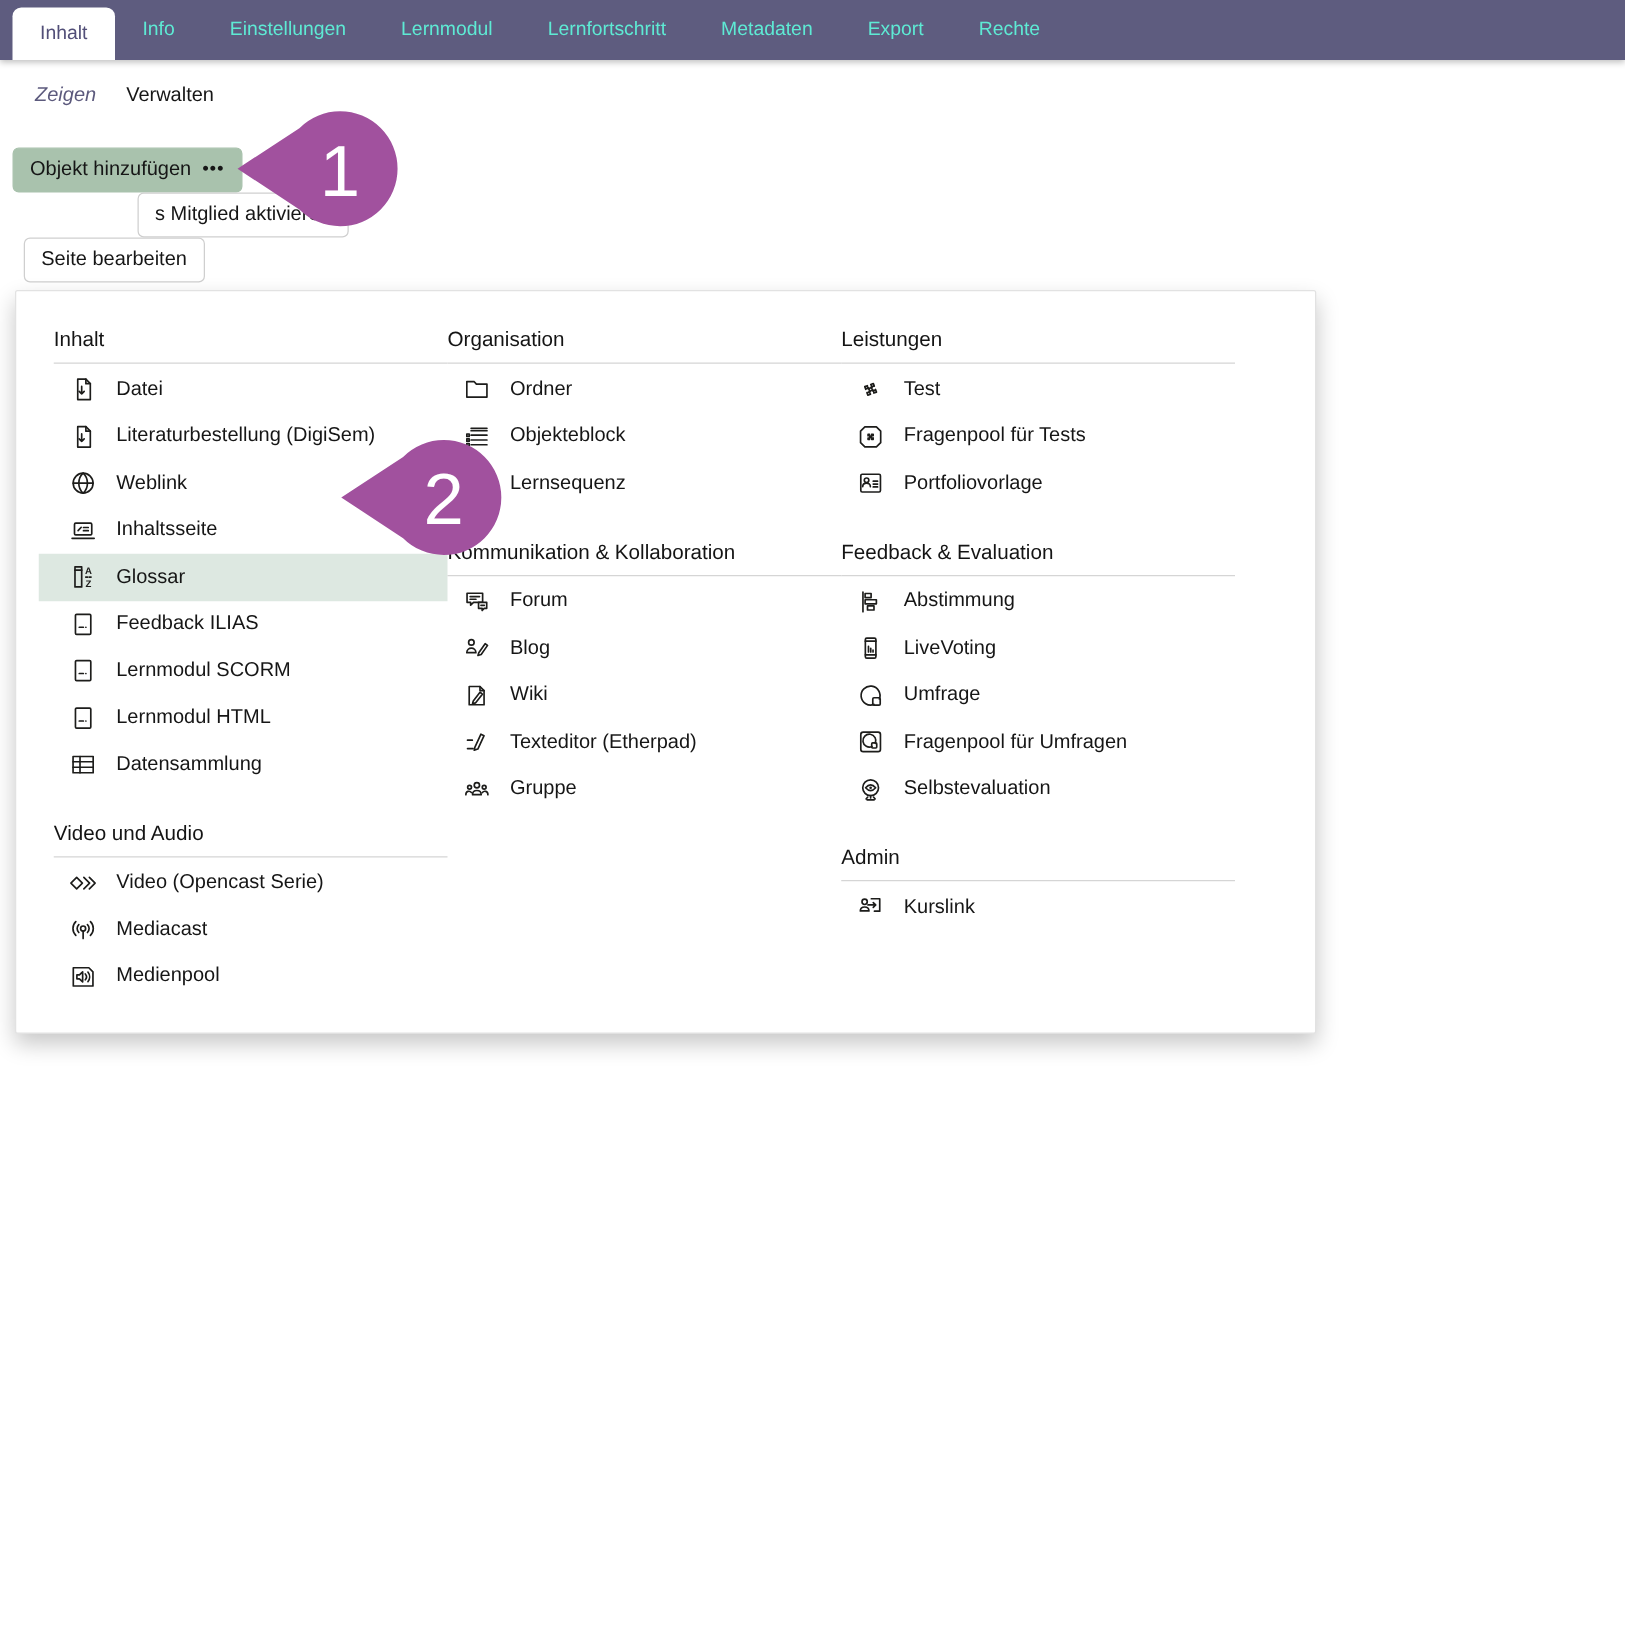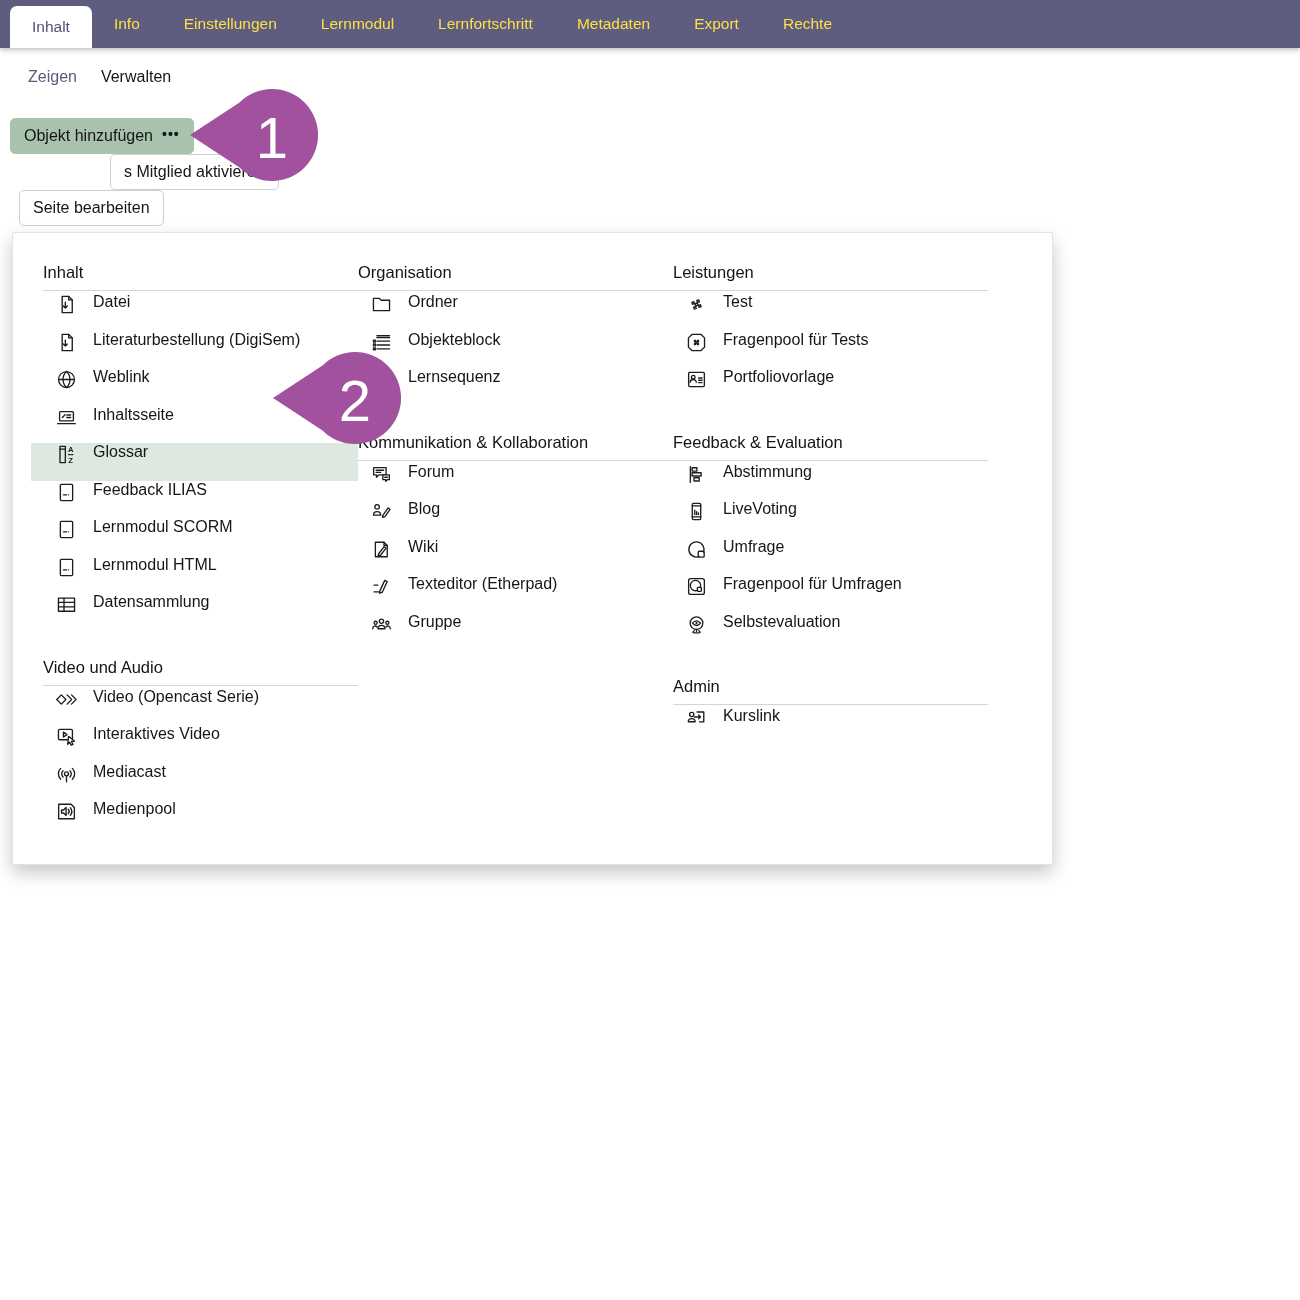--- a/index.html
+++ b/index.html
@@ -17,30 +17,30 @@
     width:1300px;height:1300px;position:relative;background:#fff;overflow:hidden;
     font-family:"Liberation Sans",sans-serif;color:var(--ink);
   }
   
   .navbar{
     height:48px;background:var(--navbar-bg);display:flex;align-items:stretch;
     padding-left:10px;position:relative;z-index:2;
     box-shadow:0 2px 5px rgba(0,0,0,.25);
   }
   .tab{
-    color:#fde047;font-size:15.5px;padding:0 22px;display:flex;align-items:center;
+    color:#5eead4;font-size:15.5px;padding:0 22px;display:flex;align-items:center;
     cursor:pointer;white-space:nowrap;
   }
   .tab.active{
     background:#fff;color:#524f78;border-radius:7px 7px 0 0;margin-top:6px;
   }
   
   .subnav{display:flex;gap:24px;padding:20px 0 0 28px;font-size:16px;position:relative;z-index:1;}
   .subnav .sub-item{cursor:pointer;}
-  .subnav .sub-item.link{color:var(--link-purple);}
+  .subnav .sub-item.link{color:var(--link-purple);font-style:italic;}
   
   .toolbar{display:flex;align-items:flex-start;margin-top:32px;padding-left:10px;position:relative;z-index:1;flex-direction:column;}
   .btn{font-size:16px;border-radius:5px;padding:7px 13px;cursor:pointer;white-space:nowrap;line-height:20px;}
   .btn-green{background:var(--accent-green);border:1px solid var(--accent-green);color:var(--ink);display:flex;align-items:center;gap:9px;}
   .btn-green .dots{font-weight:bold;font-size:14px;letter-spacing:1px;position:relative;top:-2px;}
   .btn-white{background:#fff;border:1px solid #cfcfcf;color:var(--ink);}
   #btn-member{margin-left:100px;}
   #btn-edit{margin-left:9px;}
   
   .panel{
@@ -50,21 +50,21 @@
     padding:30px 0 26px 30px;display:flex;
   }
   .col{width:315px;}
   .col + .col{}
   .section-header{
     font-size:16.5px;color:#141414;padding-bottom:8px;border-bottom:1px solid var(--sep);
   }
   .section:not(:first-child) .section-header{margin-top:27px;}
   ul.items{list-style:none;margin:2px 0 0;padding:0;}
   li.item{
-    display:flex;align-items:flex-start;height:37.5px;padding-left:12px;gap:15px;
+    display:flex;align-items:center;height:37.5px;padding-left:12px;gap:15px;
     font-size:16px;cursor:pointer;
   }
   li.item.highlighted{background:var(--row-highlight);margin-left:-12px;padding-left:24px;}
   .icon{width:23px;height:23px;flex:0 0 23px;display:inline-flex;}
   .icon svg{width:100%;height:100%;}
   
   .pin{position:absolute;z-index:5;width:132px;height:96px;}
   .pin path{fill:var(--pin-purple);}
   .pin text{
     fill:#fff;font-family:"Liberation Sans",sans-serif;font-size:58px;
@@ -232,32 +232,20 @@
                   <path d="M12.6 7.2l4.8 4.8-4.8 4.8M17.2 7.2l4.8 4.8-4.8 4.8"></path>
                 </g>
               </svg>
             </span>
             <span>Video (Opencast Serie)</span>
           </li>
           <li class="item">
             <span class="icon">
               <svg viewBox="0 0 24 24" aria-hidden="true">
                 <g fill="none" stroke="#1d1d1b" stroke-width="1.4" stroke-linecap="round" stroke-linejoin="round">
-                  <rect x="3.6" y="4.6" width="14.6" height="10.8" rx="1.4"></rect>
-                  <path d="M8.8 7.4l3.6 2.6-3.6 2.6z"></path>
-                  <path d="M14.2 11.8l6 4.9-3.1.5 1.7 3-1.9.9-1.6-3.1-2.1 2.1z" fill="#fff"></path>
-                </g>
-              </svg>
-            </span>
-            <span>Interaktives Video</span>
-          </li>
-          <li class="item">
-            <span class="icon">
-              <svg viewBox="0 0 24 24" aria-hidden="true">
-                <g fill="none" stroke="#1d1d1b" stroke-width="1.4" stroke-linecap="round" stroke-linejoin="round">
                   <circle cx="12" cy="11.3" r="2.1"></circle>
                   <path d="M12 13.4v6.2"></path>
                   <path d="M8.4 8a4.6 4.6 0 0 0 0 6.6M15.6 8a4.6 4.6 0 0 1 0 6.6"></path>
                   <path d="M5.9 5.6a8 8 0 0 0 0 11.4M18.1 5.6a8 8 0 0 1 0 11.4"></path>
                 </g>
               </svg>
             </span>
             <span>Mediacast</span>
           </li>
           <li class="item">

